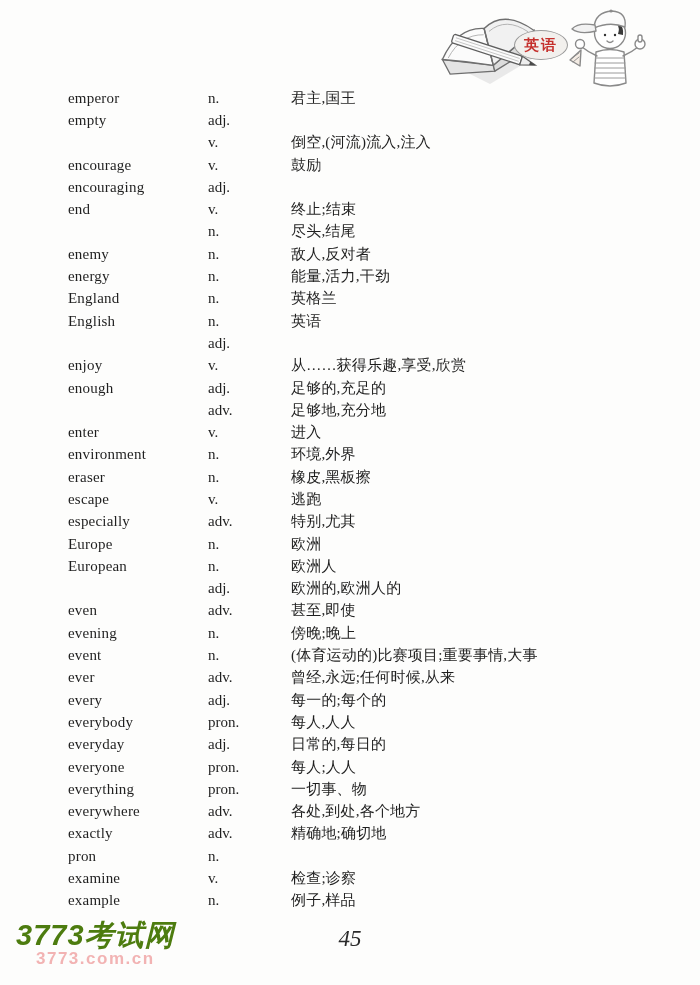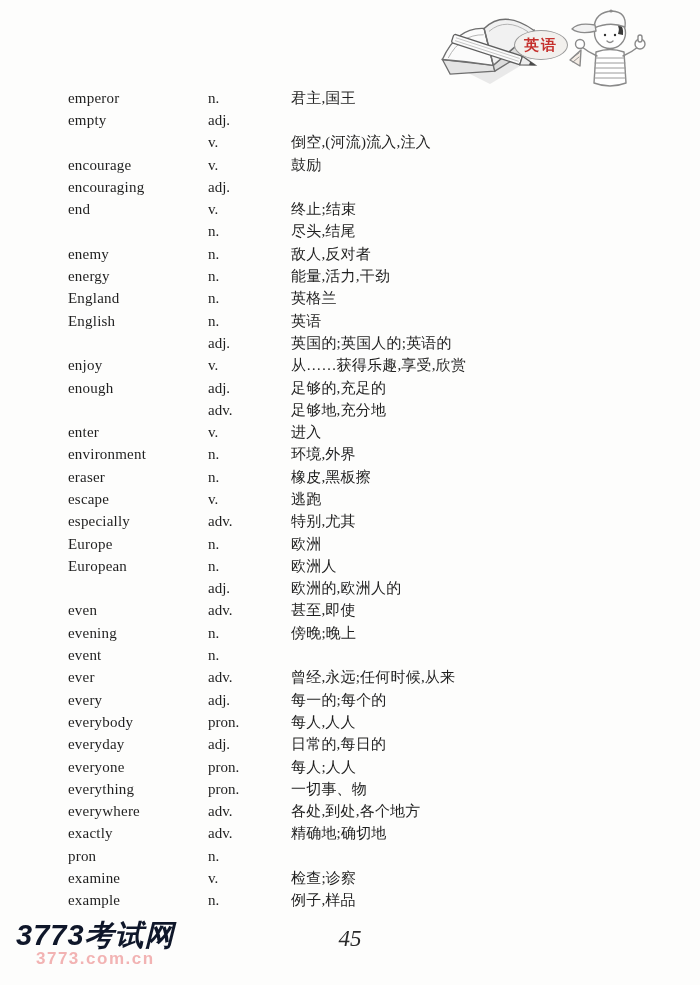--- a/index.html
+++ b/index.html
@@ -185,21 +185,20 @@
         <span class="c-def">英格兰</span>
       </div>
       <div class="row">
         <span class="c-word">English</span>
         <span class="c-pos">n.</span>
         <span class="c-def">英语</span>
       </div>
       <div class="row">
         <span class="c-word"></span>
         <span class="c-pos">adj.</span>
-        <span class="c-def">英国的;英国人的;英语的</span>
       </div>
       <div class="row">
         <span class="c-word">enjoy</span>
         <span class="c-pos">v.</span>
         <span class="c-def">从……获得乐趣,享受,欣赏</span>
       </div>
       <div class="row">
         <span class="c-word">enough</span>
         <span class="c-pos">adj.</span>
         <span class="c-def">足够的,充足的</span>
@@ -255,20 +254,21 @@
         <span class="c-def">甚至,即使</span>
       </div>
       <div class="row">
         <span class="c-word">evening</span>
         <span class="c-pos">n.</span>
         <span class="c-def">傍晚;晚上</span>
       </div>
       <div class="row">
         <span class="c-word">event</span>
         <span class="c-pos">n.</span>
+        <span class="c-def">(体育运动的)比赛项目;重要事情,大事</span>
       </div>
       <div class="row">
         <span class="c-word">ever</span>
         <span class="c-pos">adv.</span>
         <span class="c-def">曾经,永远;任何时候,从来</span>
       </div>
       <div class="row">
         <span class="c-word">every</span>
         <span class="c-pos">adj.</span>
         <span class="c-def">每一的;每个的</span>
@@ -315,17 +315,17 @@
       <div class="row">
         <span class="c-word">example</span>
         <span class="c-pos">n.</span>
         <span class="c-def">例子,样品</span>
       </div>
     </div>
 
   <div class="page-number">45</div>
 
   <div class="watermark">
-    <div class="wm-name" style="color:#0f172a;">3773考试网</div>
+    <div class="wm-name" style="color:#4d7c0f;">3773考试网</div>
     <div class="wm-url" style="color:#f2b3b3;">3773.com.cn</div>
   </div>
 
 </div>
 
 </body></html>

